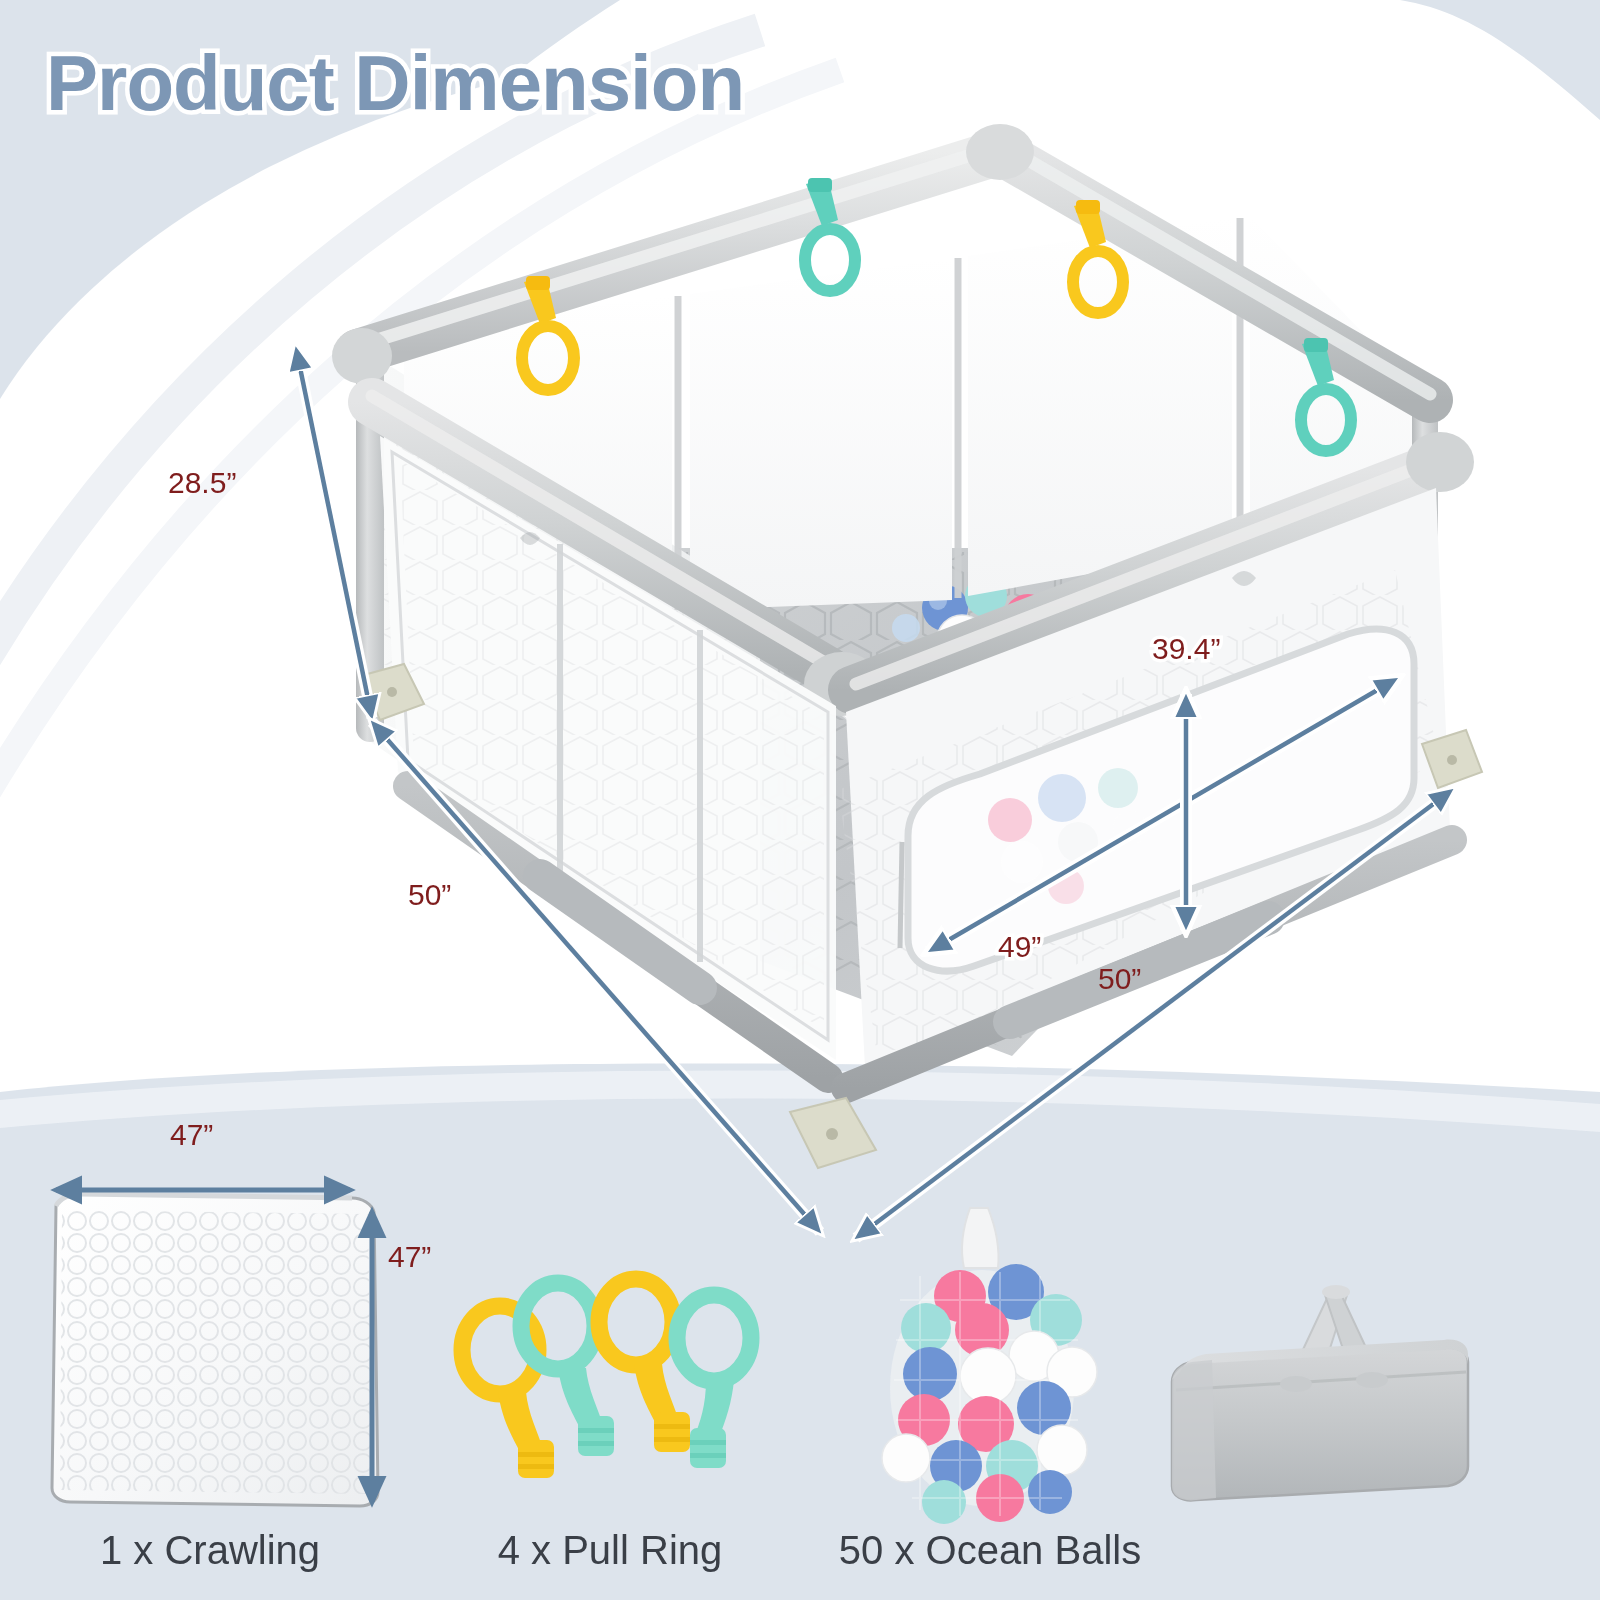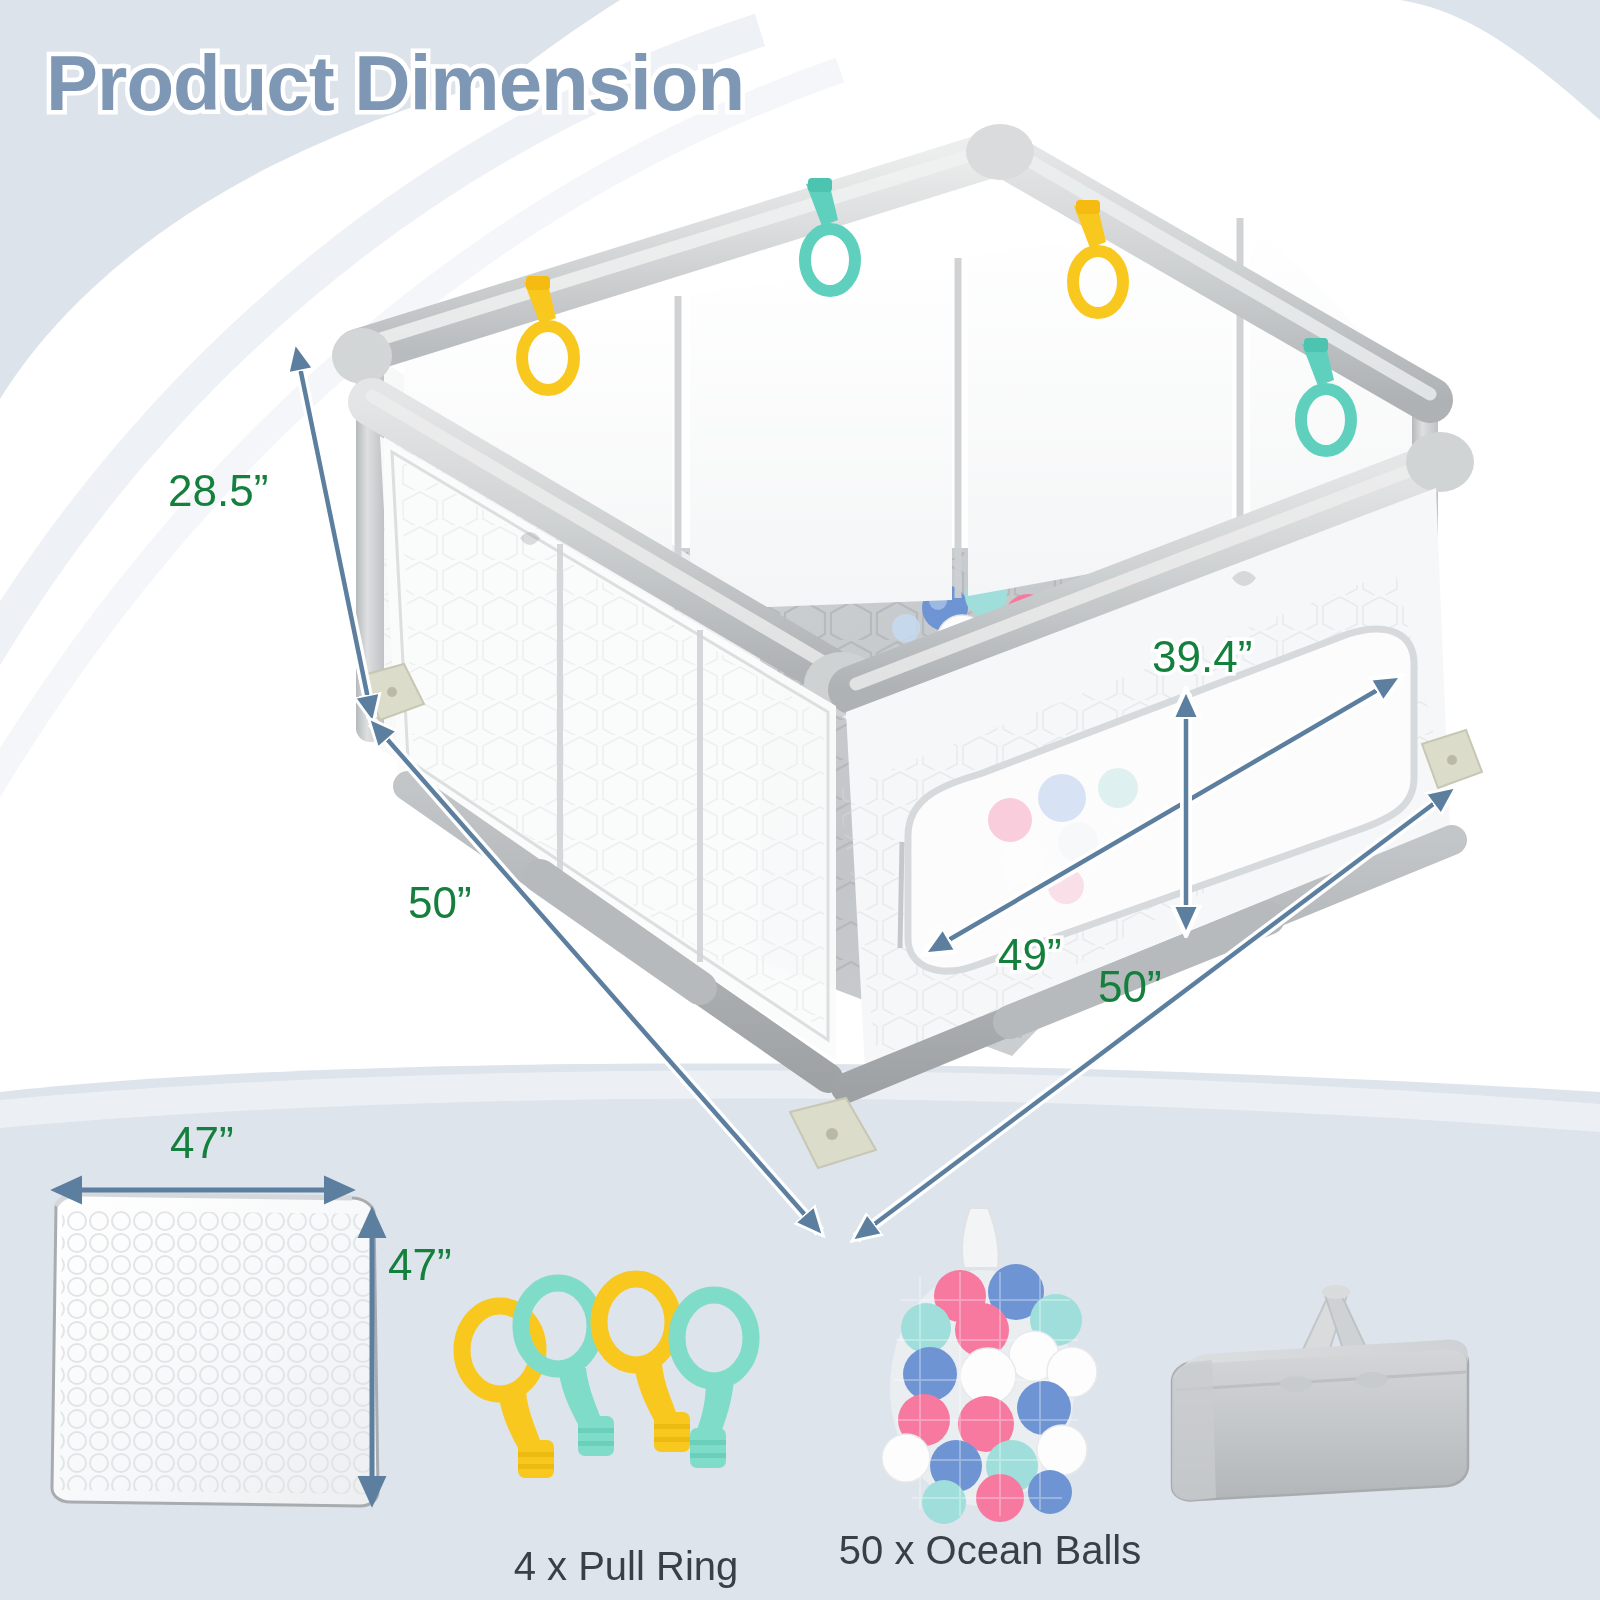--- a/index.html
+++ b/index.html
@@ -22,22 +22,22 @@
     color:#7d97b5;
     letter-spacing:-1px;
     -webkit-text-stroke:9px #ffffff;
     paint-order:stroke fill;
     white-space:nowrap;
   }
 
   
   .dim{
     position:absolute;
-    font-size:44px;
-    color:#15803d;
+    font-size:30px;
+    color:#7f1d1d;
     white-space:nowrap;
     font-family:"Liberation Sans", sans-serif;
   }
   .dim.outlined{
     -webkit-text-stroke:7px #ffffff;
     paint-order:stroke fill;
   }
 
   
   .cap{
@@ -465,16 +465,17 @@
                C1182,1502 1172,1496 1172,1486 Z" fill="#c9cccf" opacity="0.75"></path>
 
       <ellipse cx="1296" cy="1384" rx="16" ry="8" fill="#c8cbcd"></ellipse>
       <ellipse cx="1372" cy="1380" rx="16" ry="8" fill="#c8cbcd"></ellipse>
     </g>
   </svg>
 
   <div class="dim" style="left:170px;top:1118px;">47”</div>
   <div class="dim" style="left:388px;top:1240px;">47”</div>
 
-  <div class="cap" style="left:416px;top:1528px;width:420px;margin-top:16px;">4 x Pull Ring</div>
+  <div class="cap" style="left:0px;top:1528px;width:420px;">1 x Crawling</div>
+  <div class="cap" style="left:400px;top:1528px;width:420px;">4 x Pull Ring</div>
   <div class="cap" style="left:790px;top:1528px;width:400px;">50 x Ocean Balls</div>
 
 </div>
 
 </body></html>

